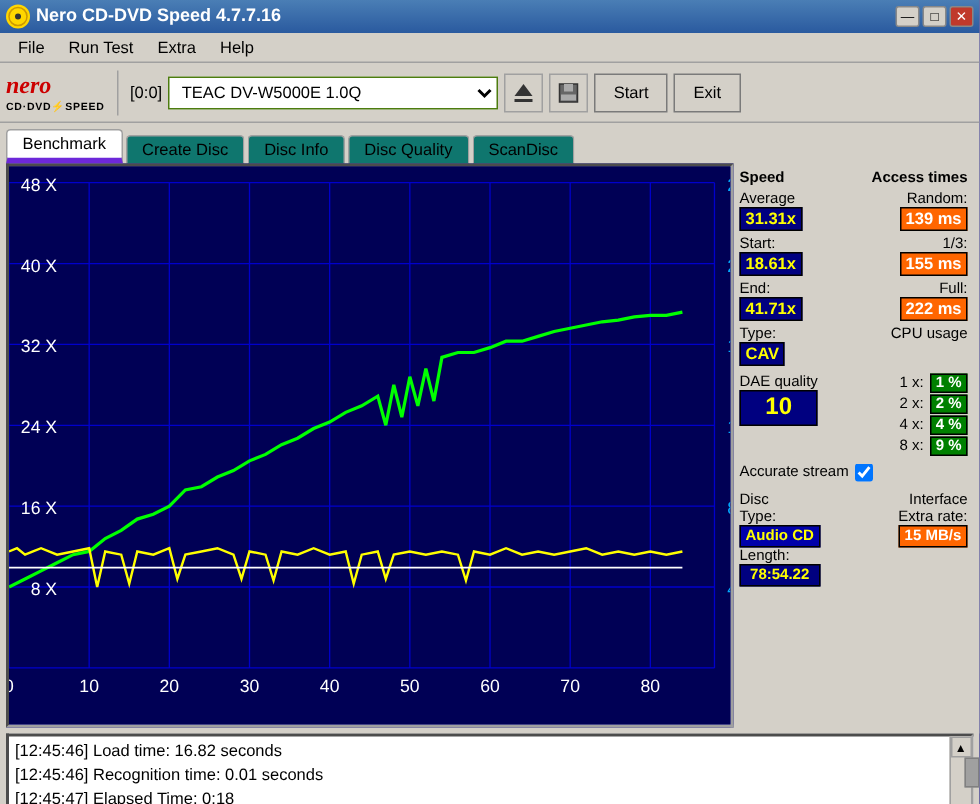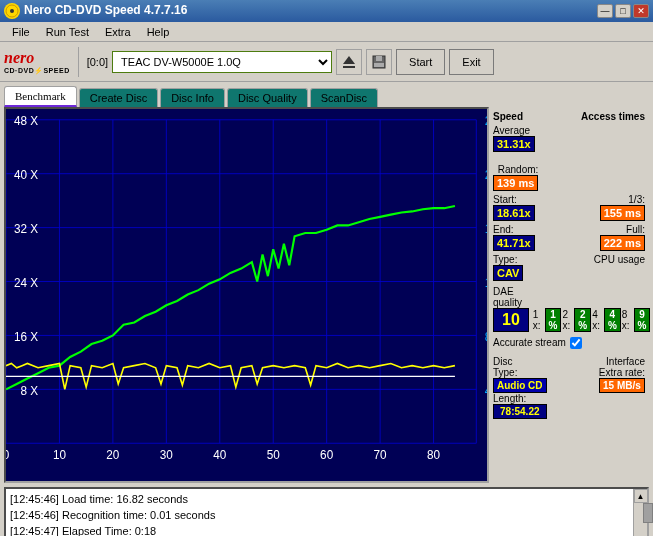--- a/index.html
+++ b/index.html
@@ -27,21 +27,21 @@
     .toolbar-sep { width: 1px; height: 30px; background: #a0a0a0; margin: 0 4px; }
     .drive-select { display: flex; align-items: center; gap: 4px; }
     .drive-combo { height: 22px; width: 220px; border: 1px solid #4d7c0f; background: white; font-size: 11px; padding: 0 4px; }
     .toolbar-icon-btn { width: 26px; height: 26px; border: 1px solid #a0a0a0; background: #d4d0c8; display: flex; align-items: center; justify-content: center; cursor: pointer; font-size: 14px; }
     .start-btn { height: 26px; padding: 0 12px; background: #d4d0c8; border: 1px solid #7a7a7a; font-size: 11px; cursor: pointer; }
     .exit-btn { height: 26px; padding: 0 12px; background: #d4d0c8; border: 1px solid #7a7a7a; font-size: 11px; cursor: pointer; }
 
     
     .tabs { display: flex; align-items: flex-end; padding: 4px 4px 0; background: #d4d0c8; gap: 2px; }
     .tab { padding: 3px 10px; border: 1px solid #a0a0a0; border-bottom: none; background: #0f766e; font-size: 11px; cursor: pointer; border-radius: 3px 3px 0 0; }
-    .tab.active { background: #fff; border-bottom: 2px solid #6d28d9; z-index: 1; font-family: Liberation Serif, serif; }
+    .tab.active { background: #fff; border-bottom: 4px solid #6d28d9; z-index: 1; }
 
     
     .main-content { display: flex; background: #d4d0c8; height: 380px; padding: 0 4px 4px; }
 
     
     .graph-container { flex: 1; border: 2px inset #a0a0a0; background: #000080; position: relative; overflow: hidden; }
 
     
     .right-panel { width: 160px; padding: 4px; display: flex; flex-direction: column; gap: 3px; }
     .stat-value { background: #000080; color: #ffff00; font-size: 11px; font-weight: bold; text-align: center; padding: 1px 3px; border: 1px solid #000; }
@@ -201,21 +201,21 @@
     </svg>
   </div>
 
   <div class="right-panel">
 
     <div style="display:flex; justify-content:space-between;">
       <span class="speed-header">Speed</span>
       <span class="access-header">Access times</span>
     </div>
 
-    <div style="display:flex; justify-content:space-between; align-items:flex-start; gap:12px;flex-direction:column;">
+    <div style="display:flex; justify-content:space-between; align-items:flex-start; gap:0;">
       <div>
         <div class="stat-sublabel">Average</div>
         <div class="stat-value">31.31x</div>
       </div>
       <div style="text-align:right;">
         <div class="stat-sublabel">Random:</div>
         <div class="stat-value orange">139 ms</div>
       </div>
     </div>
 
@@ -249,21 +249,21 @@
       <div style="text-align:right;">
         <div class="stat-sublabel">CPU usage</div>
       </div>
     </div>
 
     <div style="display:flex; justify-content:space-between; gap:4px; margin-top:2px;">
       <div>
         <div class="stat-sublabel">DAE quality</div>
         <div class="stat-value" style="font-size:16px; padding: 2px 8px;">10</div>
       </div>
-      <div style="display:flex; gap:1px; align-items:flex-end;">
+      <div style="display:flex; flex-direction:column; gap:1px; align-items:flex-end;">
         <div style="display:flex; gap:4px; align-items:center;">
           <span class="stat-sublabel">1 x:</span>
           <div class="stat-value green" style="font-size:10px; padding:0 3px;">1 %</div>
         </div>
         <div style="display:flex; gap:4px; align-items:center;">
           <span class="stat-sublabel">2 x:</span>
           <div class="stat-value green" style="font-size:10px; padding:0 3px;">2 %</div>
         </div>
         <div style="display:flex; gap:4px; align-items:center;">
           <span class="stat-sublabel">4 x:</span>

